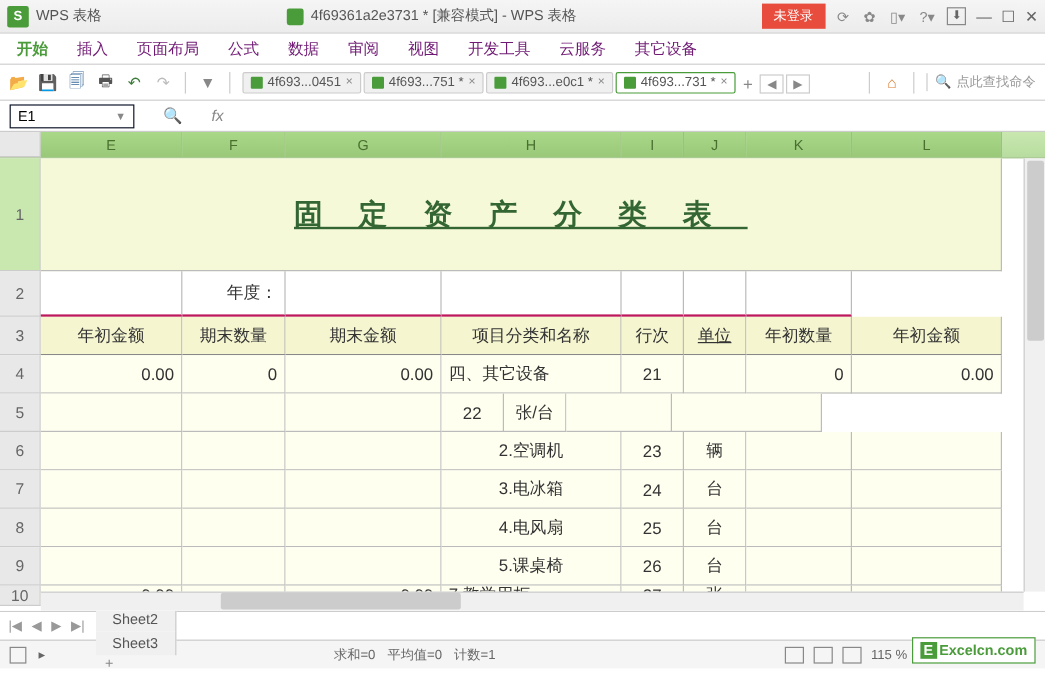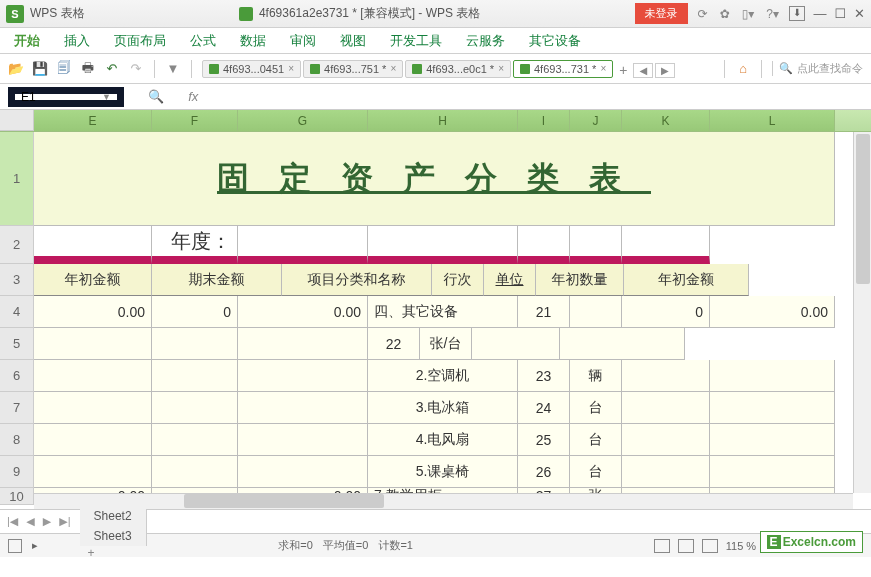--- a/index.html
+++ b/index.html
@@ -7,53 +7,53 @@
 .titlebar{height:28px;background:linear-gradient(#f5f5f5,#ececec);border-bottom:1px solid #d0d0d0;display:flex;align-items:center;padding:0 6px;}
 .app-logo{width:18px;height:18px;background:#4a9b3a;display:flex;align-items:center;justify-content:center;color:#fff;font-weight:bold;font-size:11px;margin-right:6px;border-radius:2px;}
 .app-name{color:#555;font-size:12px;}
 .titlebar-center{flex:1;display:flex;justify-content:center;align-items:center;gap:6px;}
 .doc-icon{width:14px;height:14px;background:#4a9b3a;border-radius:2px;}
 .doc-name{color:#555;font-size:12px;}
 .login-badge{background:#e74c3c;color:#fff;padding:3px 10px;font-size:11px;}
 .title-icons{display:flex;gap:12px;margin-left:10px;color:#888;font-size:12px;}
 .win-controls{display:flex;gap:8px;margin-left:10px;font-size:13px;color:#666;}
 .menubar{height:26px;display:flex;align-items:center;padding:0 14px;gap:24px;border-bottom:1px solid #d0d0d0;}
-.menu-item{color:#15803d;font-size:13px;cursor:pointer;}
+.menu-item{color:#701a75;font-size:13px;cursor:pointer;}
 .menu-item.active{color:#4a9b3a;font-weight:bold;}
 .toolbar{height:30px;display:flex;align-items:center;padding:0 8px;gap:8px;border-bottom:1px solid #d0d0d0;}
 .tool-ico{width:16px;height:16px;display:flex;align-items:center;justify-content:center;font-size:13px;color:#666;}
 .sep{width:1px;height:18px;background:#ccc;margin:0 2px;}
 .doc-tabs{display:flex;gap:2px;flex:1;align-items:flex-end;}
 .doc-tab{background:#f0f0f0;padding:2px 6px;border:1px solid #ccc;font-size:11px;color:#555;display:flex;gap:4px;align-items:center;border-radius:2px;}
 .doc-tab.active{background:#fff;border-color:#4a9b3a;}
 .doc-tab .x{color:#888;font-size:10px;}
 .doc-tab .di{width:10px;height:10px;background:#4a9b3a;border-radius:1px;}
 .tab-plus{color:#888;font-size:14px;padding:0 4px;}
 .tab-nav{display:flex;gap:2px;}
 .tab-nav span{border:1px solid #ccc;padding:1px 5px;font-size:10px;color:#888;}
 .search-box{display:flex;align-items:center;gap:4px;color:#999;font-size:11px;border-left:1px solid #ccc;padding-left:6px;}
 .formula-bar{height:26px;display:flex;align-items:center;border-bottom:1px solid #ccc;}
-.name-box{width:116px;height:20px;margin-left:8px;border:7px solid #0f172a;padding:1px 6px;font-size:12px;display:flex;align-items:center;justify-content:space-between;}
+.name-box{width:104px;height:20px;margin-left:8px;border:1px solid #0f172a;padding:1px 6px;font-size:12px;display:flex;align-items:center;justify-content:space-between;}
 .name-box .dd{color:#888;font-size:9px;}
 .fx-icons{display:flex;gap:14px;margin-left:24px;color:#888;font-size:13px;}
 .fx-label{font-style:italic;color:#888;margin-left:10px;font-size:13px;}
 .grid-area{position:relative;height:399px;overflow:hidden;background:#fff;}
 .col-headers{display:flex;height:22px;background:linear-gradient(#c8e8b0,#b8dca0);border-bottom:1px solid #9cc080;}
 .corner{width:34px;background:#e8e8e8;border-right:1px solid #ccc;border-bottom:1px solid #ccc;}
 .col-h{border-right:1px solid #9cc080;display:flex;align-items:center;justify-content:center;color:#4a7030;font-size:12px;}
 .col-h.sel{background:linear-gradient(#a8d888,#98c878);}
 .row{display:flex;}
 .row-h{width:34px;background:#e8e8e8;border-right:1px solid #ccc;border-bottom:1px solid #ccc;display:flex;align-items:center;justify-content:center;color:#666;font-size:13px;}
 .row-h.sel{background:#c8e8b0;}
 .cell{border-right:1px solid #bbb;border-bottom:1px solid #bbb;display:flex;align-items:center;padding:0 6px;font-size:14px;color:#333;overflow:hidden;}
 .r1{height:94px;}
 .r1 .cell{background:#f5f9d8;}
-.title-cell{font-family:"KaiTi","STKaiti",serif;font-size:32px;color:#336633;letter-spacing:30px;text-decoration:underline;justify-content:center;width:801px;font-weight:bold;}
+.title-cell{font-family:"KaiTi","STKaiti",serif;font-size:24px;color:#336633;letter-spacing:30px;text-decoration:underline;justify-content:center;width:801px;font-weight:bold;}
 .r2{height:38px;}
-.r2 .cell{border-bottom:8px solid #be185d;font-size:20px;}
+.r2 .cell{border-bottom:2px solid #be185d;font-size:14px;}
 .r3{height:32px;}
 .r3 .cell{background:#f5f5d0;justify-content:center;font-size:14px;border-bottom:1px solid #888;}
 .rd{height:32px;}
 .rd .cell{background:#fffff0;font-size:14px;}
 .rd .cell.num{justify-content:flex-end;}
 .rd .cell.ctr{justify-content:center;}
 .scroll-h{position:absolute;bottom:0;left:34px;right:18px;height:16px;background:#f0f0f0;border-top:1px solid #ccc;display:flex;}
 .scroll-h .thumb{width:200px;height:14px;background:#ccc;margin-left:150px;border-radius:2px;}
 .scroll-v{position:absolute;right:0;top:22px;bottom:16px;width:18px;background:#f0f0f0;border-left:1px solid #ccc;}
 .scroll-v .thumb{width:14px;height:150px;background:#ccc;margin:2px auto;border-radius:2px;}
@@ -195,20 +195,21 @@
     <div class="cell" style="width:130px;"></div>
     <div class="cell" style="width:150px;"></div>
     <div class="cell" style="width:52px;"></div>
     <div class="cell" style="width:52px;"></div>
     <div class="cell" style="width:88px;"></div>
   </div>
 
   <div class="row r3">
     <div class="row-h" style="height:32px;">3</div>
     <div class="cell" style="width:118px;">年初金额</div>
+    <div class="cell" style="width:86px;">期末数量</div>
     <div class="cell" style="width:130px;">期末金额</div>
     <div class="cell" style="width:150px;">项目分类和名称</div>
     <div class="cell" style="width:52px;">行次</div>
     <div class="cell" style="width:52px;text-decoration:underline;">单位</div>
     <div class="cell" style="width:88px;">年初数量</div>
     <div class="cell" style="width:125px;">年初金额</div>
   </div>
 
   <div id="data-rows">
       <div class="row rd">

